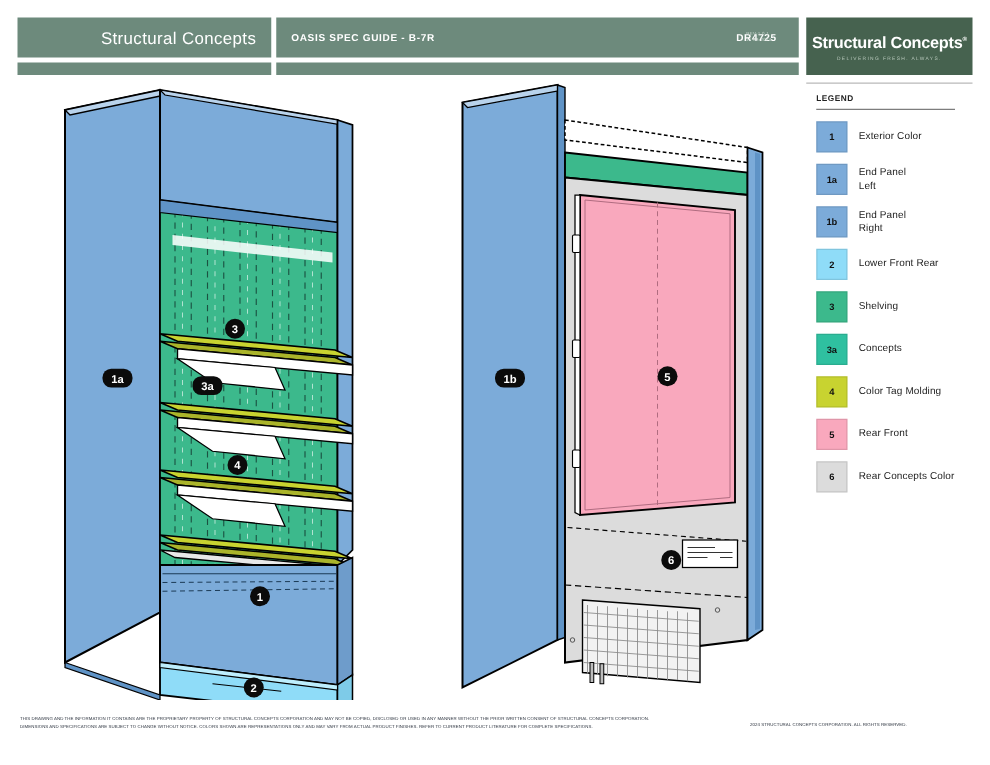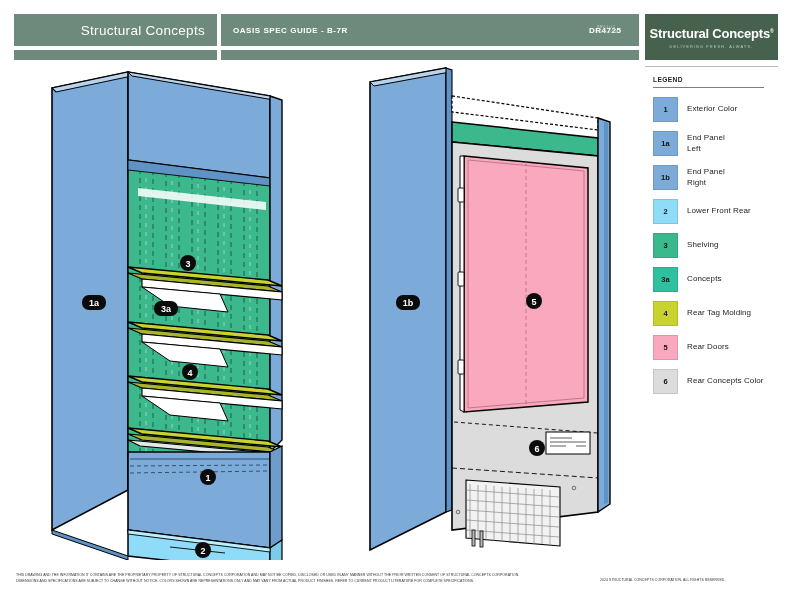--- a/index.html
+++ b/index.html
@@ -353,25 +353,25 @@
     <div class="legend-item">
       <div class="swatch" style="background-color: rgb(60, 185, 140);">3</div>
       <div class="legend-label">Shelving</div>
     </div>
     <div class="legend-item">
       <div class="swatch" style="background-color: rgb(47, 192, 160);">3a</div>
       <div class="legend-label">Concepts</div>
     </div>
     <div class="legend-item">
       <div class="swatch" style="background-color: rgb(200, 211, 48);">4</div>
-      <div class="legend-label">Rear Tag Molding</div>
+      <div class="legend-label">Color Tag Molding</div>
     </div>
     <div class="legend-item">
       <div class="swatch" style="background-color: rgb(249, 168, 189);">5</div>
-      <div class="legend-label">Rear Doors</div>
+      <div class="legend-label">Rear Front</div>
     </div>
     <div class="legend-item">
       <div class="swatch" style="background-color: rgb(220, 220, 220);">6</div>
       <div class="legend-label">Rear Concepts Color</div>
     </div>
   </div>
 
   <div class="footer">
     <div class="footer-left">
       <div>THIS DRAWING AND THE INFORMATION IT CONTAINS ARE THE PROPRIETARY PROPERTY OF STRUCTURAL CONCEPTS CORPORATION AND MAY NOT BE COPIED, DISCLOSED OR USED IN ANY MANNER WITHOUT THE PRIOR WRITTEN CONSENT OF STRUCTURAL CONCEPTS CORPORATION.</div>

